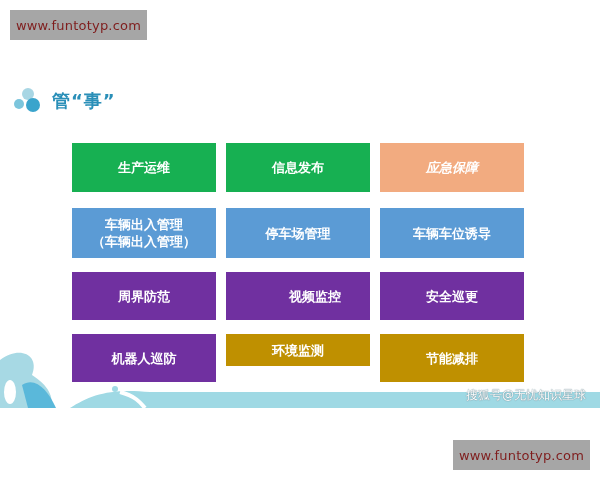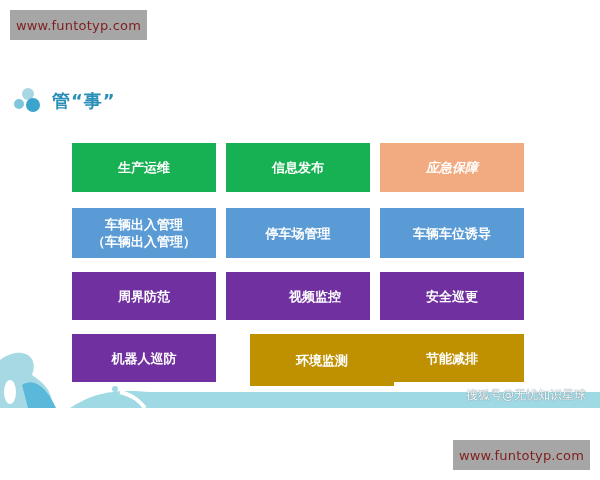--- a/index.html
+++ b/index.html
@@ -84,21 +84,21 @@
     <div class="tile" style="left:226px;top:272px;height:48px;background:#7030a0;padding-left:34px;">
       <div><span>视频监控</span></div>
     </div>
     <div class="tile" style="left:380px;top:272px;height:48px;background:#7030a0;">
       <div><span>安全巡更</span></div>
     </div>
 
     <div class="tile" style="left:72px;top:334px;height:48px;background:#7030a0;">
       <div><span>机器人巡防</span></div>
     </div>
-    <div class="tile" style="left:226px;top:334px;height:52px;background:#bf9000;margin-left:24px;">
+    <div class="tile" style="left:226px;top:334px;height:32px;background:#bf9000;">
       <div><span>环境监测</span></div>
     </div>
     <div class="tile" style="left:380px;top:334px;height:48px;background:#bf9000;">
       <div><span>节能减排</span></div>
     </div>
   </div>
 
   <svg class="decor" width="600" height="408" style="position:absolute;left:0;top:0;">
     <rect x="115" y="392" width="485" height="16" fill="#9fd9e4"></rect>
     <path d="M70 408 C 90 395, 110 388, 150 392 C 130 395, 125 400, 135 408 Z" fill="#9fd9e4"></path>

